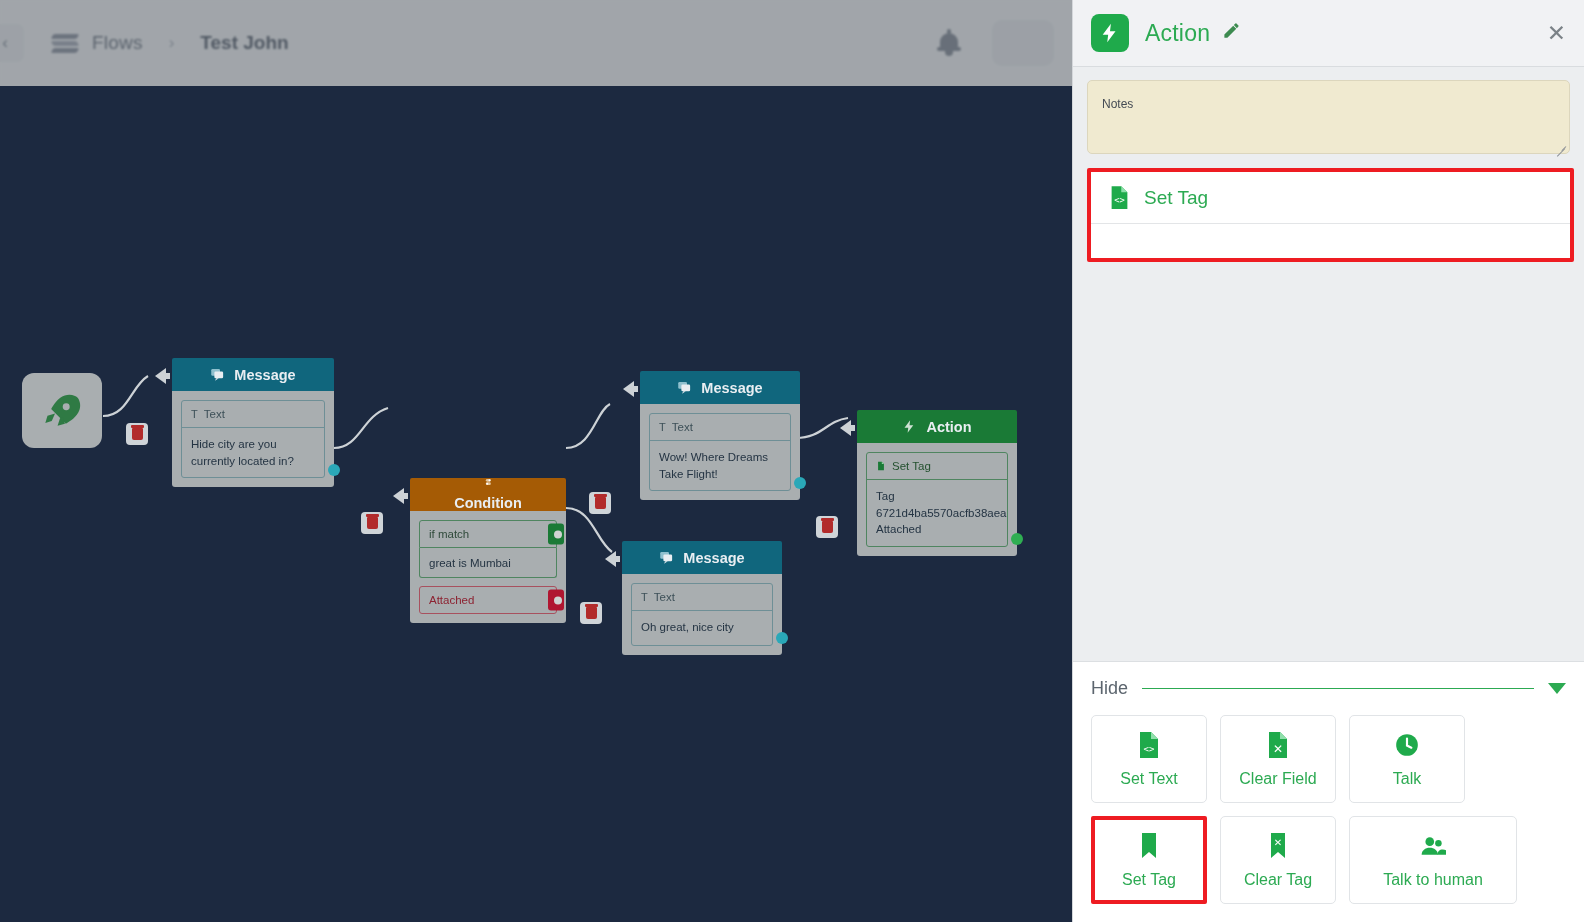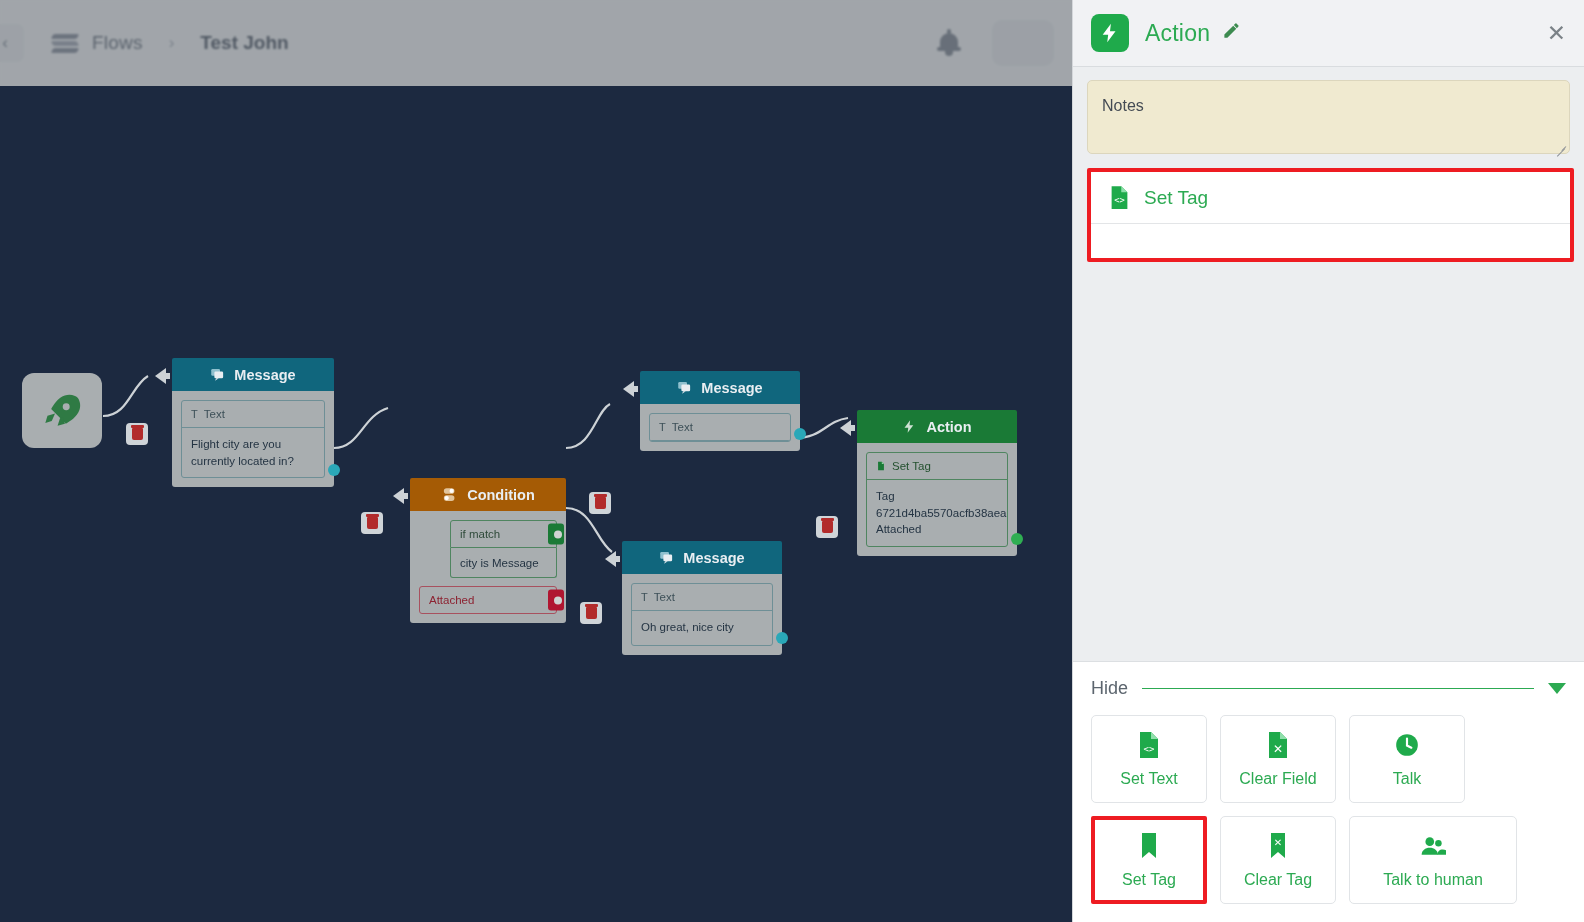--- a/index.html
+++ b/index.html
@@ -70,21 +70,21 @@
   .edges { position: absolute; left: 0; top: 0; width: 1072px; height: 836px; }
 
   
   .node { position: absolute; }
   .node-head {
     height: 33px; display: flex; align-items: center; justify-content: center;
     color: #e9eef2; font-size: 14.5px; font-weight: 600; gap: 9px;
     border-radius: 2px 2px 0 0;
   }
   .node-head.message { background: #10667d; }
-  .node-head.condition { background: #a55b05; }
+  .node-head.condition { background: #a55b05; flex-direction: column; }
   .node-head.action { background: #1a7a36; }
   .node-body {
     background: #a9aeb0; padding: 9px; border-radius: 0 0 3px 3px;
   }
   .field {
     background: #a9aeb0; border: 1px solid #6e8f96; border-radius: 3px;
     overflow: hidden;
   }
   .field-label {
     font-size: 11.5px; color: #3d5058; padding: 7px 9px;
@@ -176,21 +176,21 @@
     margin-left: 16px; font-size: 23px; color: #2caa52; letter-spacing: .2px;
   }
   .pencil { margin-left: 12px; color: #3d8b50; font-size: 17px; }
   .panel-close { margin-left: auto; color: #7b8287; font-size: 23px; line-height: 1; }
 
   .panel-scroll { flex: 1 1 auto; overflow: hidden; position: relative; }
 
   .notes {
     margin: 13px 14px 0 14px; height: 74px; background: #f0ead0;
     border: 1px solid #dcd6bd; border-radius: 5px; position: relative;
-    padding: 16px 14px; color: #444b54; font-size: 16px;
+    padding: 16px 14px; color: #444b54; font-size: 12px;
   }
   .notes .grip {
     position: absolute; right: 3px; bottom: 2px; width: 12px; height: 12px;
   }
   .notes .grip b, .notes .grip s {
     position: absolute; right: 1px; display: block;
     background: #8a8f95; height: 1px; transform-origin: right center;
   }
   .notes .grip b { width: 11px; bottom: 2px; transform: rotate(-45deg); }
   .notes .grip s { width: 6px; bottom: 2px; right: 0px; transform: rotate(-45deg); top: 7px; }
@@ -301,50 +301,50 @@
             <path d="M10 18l-2 4 6-4z" fill="#e9eef2"></path>
           </svg>
           <span>Message</span>
         </div>
         <div class="node-body">
           <div class="field">
             <div class="field-label">
               <span style="font-size:11px;">T</span>
               <span>Text</span>
             </div>
-            <div class="field-val">Flight city are you currently located in?</div>
+            <div class="field-val">Hide city are you currently located in?</div>
           </div>
         </div>
         <div class="dot-teal"></div>
       </div>
       <div class="del-btn" style="left:361px; top:426px;">
           <i></i>
         </div>
 
       <div class="node" style="left:410px; top:392px; width:156px;">
         <div class="arrow-in"></div>
         <div class="node-head condition">
           <svg width="17" height="17" viewBox="0 0 24 24">
             <rect x="4" y="3" width="15" height="8" rx="4" fill="#e2c49b"></rect>
               <circle cx="15" cy="7" r="3" fill="#fff"></circle>
             <rect x="4" y="13" width="15" height="8" rx="4" fill="#e2c49b"></rect>
               <circle cx="8" cy="17" r="3" fill="#fff"></circle>
           </svg>
           <span>Condition</span>
         </div>
         <div class="node-body">
-          <div style="position:relative;margin-left:31px;">
+          <div style="position:relative;">
             <div class="cond-row first">
               <span>if match</span>
               <span class="handle-g">
                   <i></i>
                 </span>
             </div>
             <div class="cond-row sub">
-              <span>city is Message</span>
+              <span>great is Mumbai</span>
             </div>
           </div>
           <div class="cond-row otherwise">
             <span>Attached</span>
             <span class="handle-r">
                 <i></i>
               </span>
           </div>
         </div>
       </div>
@@ -364,20 +364,21 @@
             <path d="M10 18l-2 4 6-4z" fill="#e9eef2"></path>
           </svg>
           <span>Message</span>
         </div>
         <div class="node-body">
           <div class="field">
             <div class="field-label">
               <span style="font-size:11px;">T</span>
               <span>Text</span>
             </div>
+            <div class="field-val">Wow! Where Dreams Take Flight!</div>
           </div>
         </div>
         <div class="dot-teal"></div>
       </div>
       <div class="del-btn" style="left:816px; top:430px;">
           <i></i>
         </div>
 
       <div class="node" style="left:622px; top:455px; width:160px;">
         <div class="arrow-in"></div>

